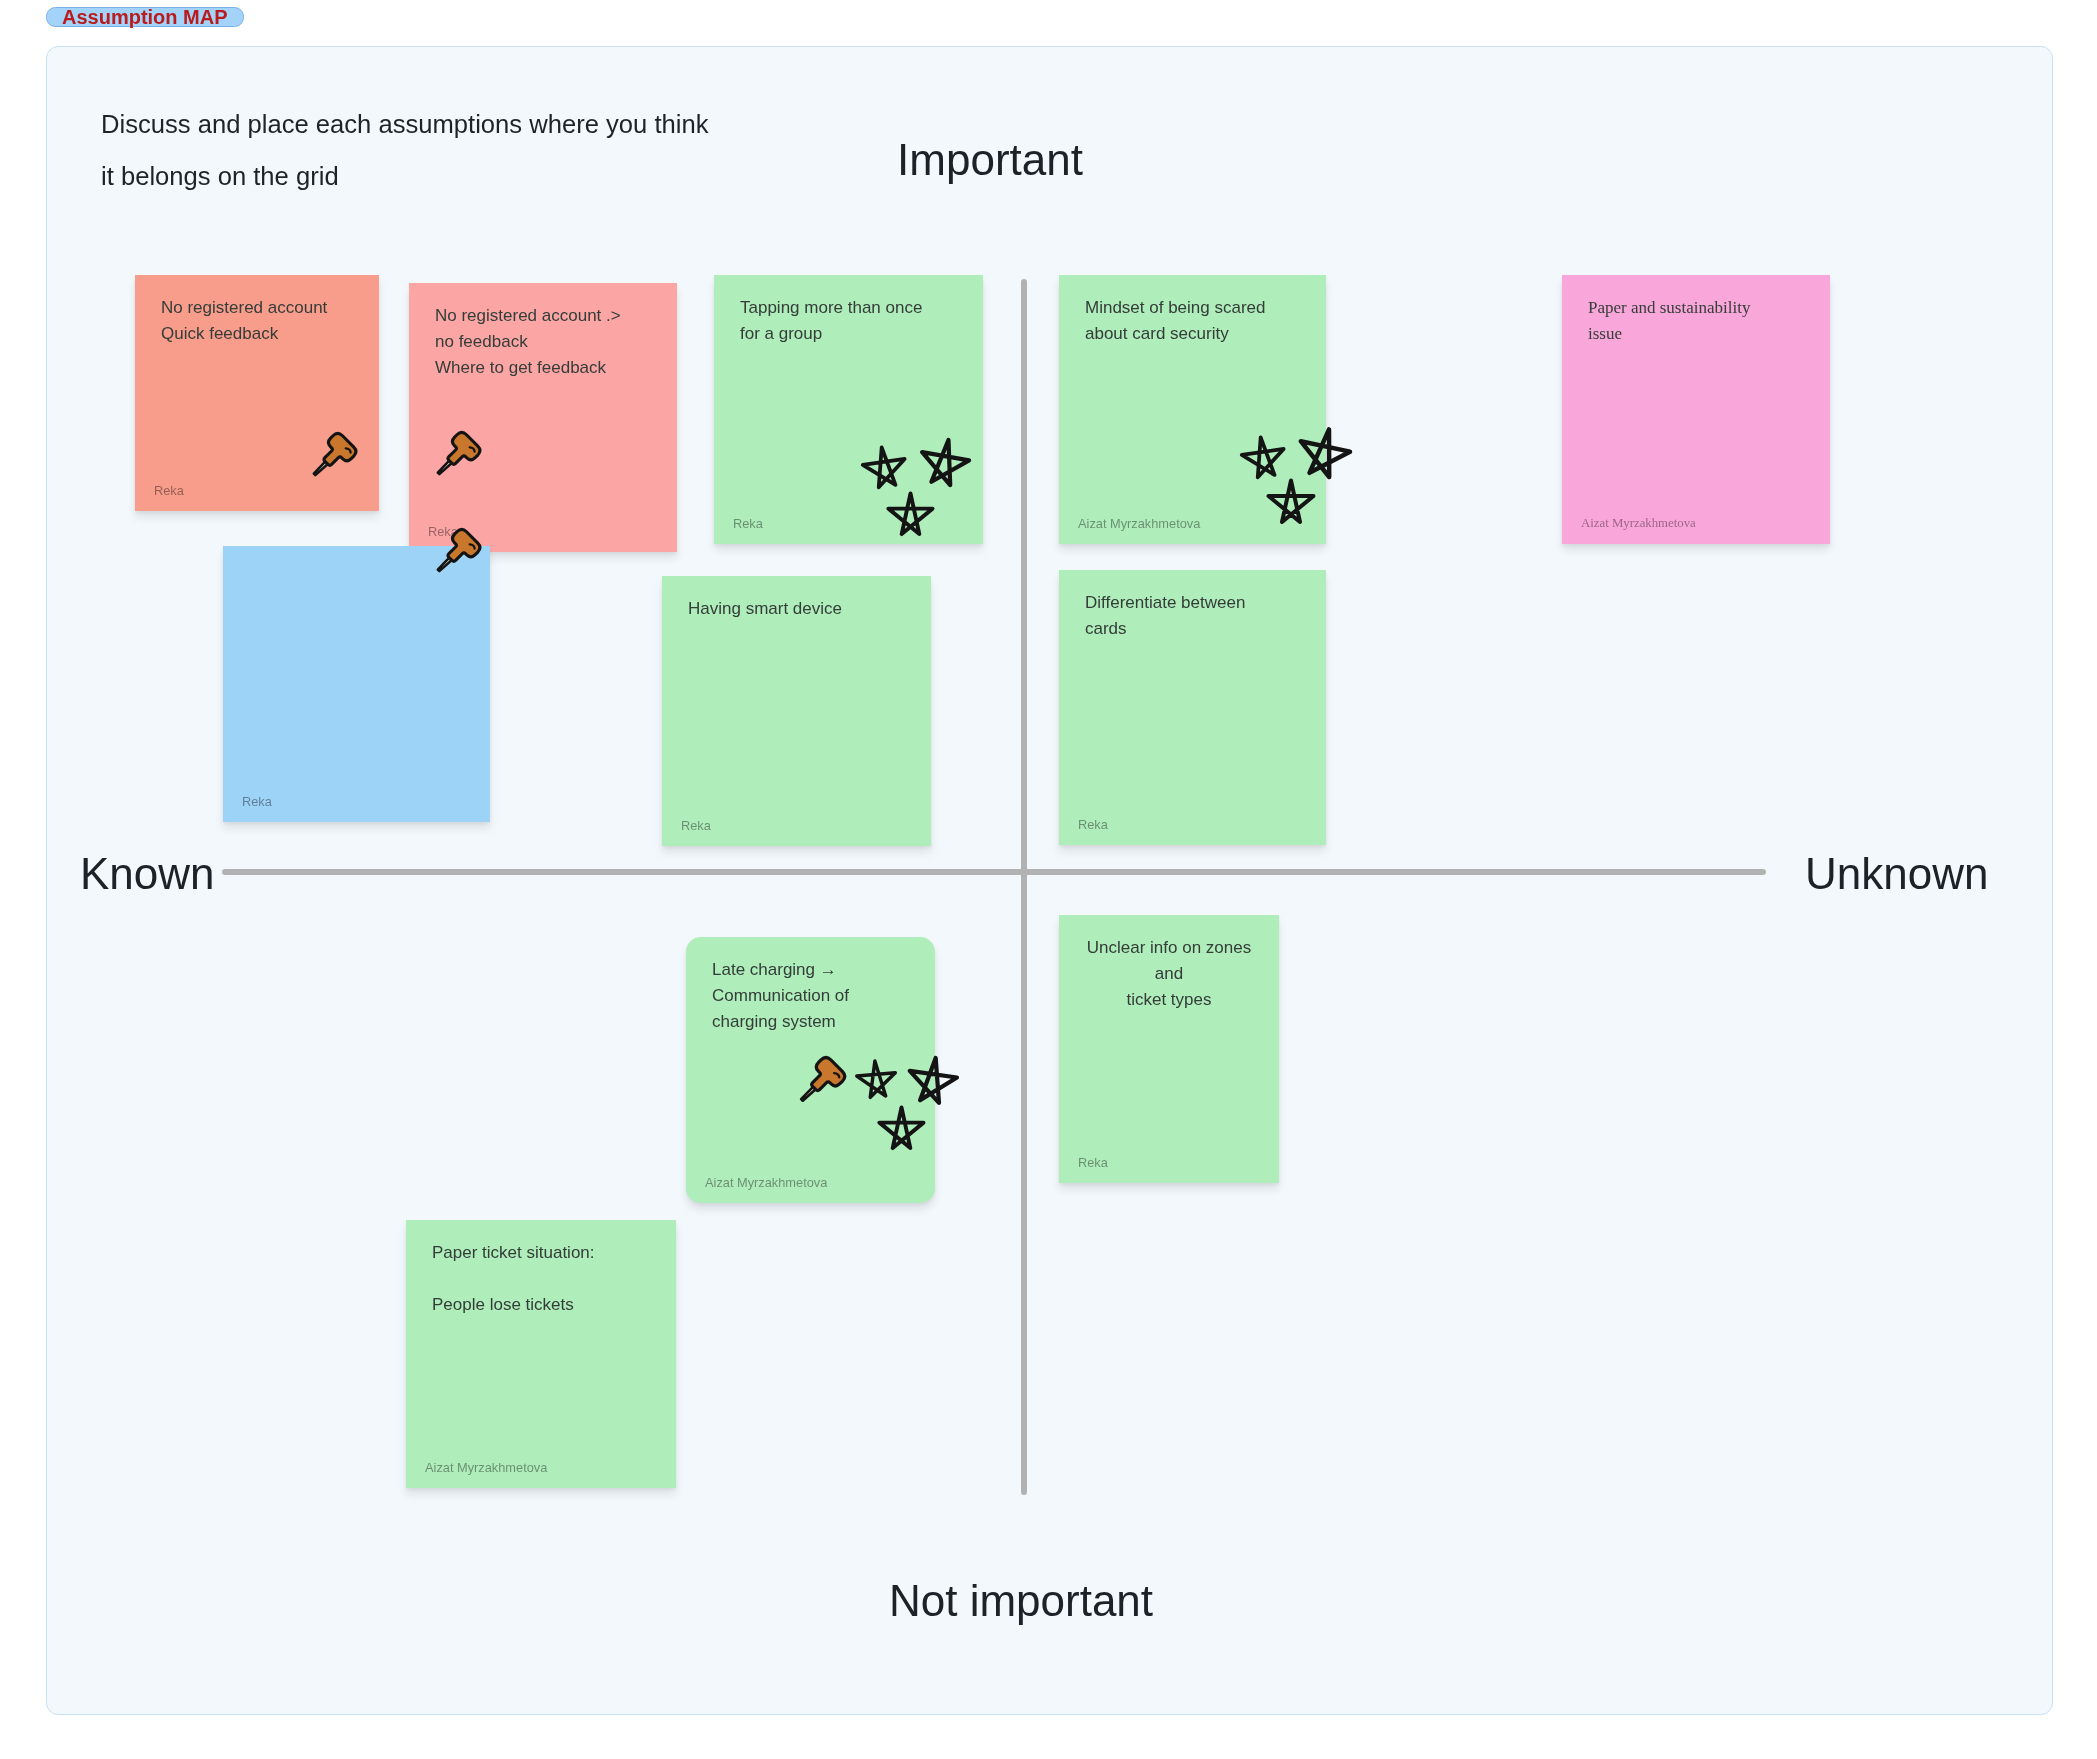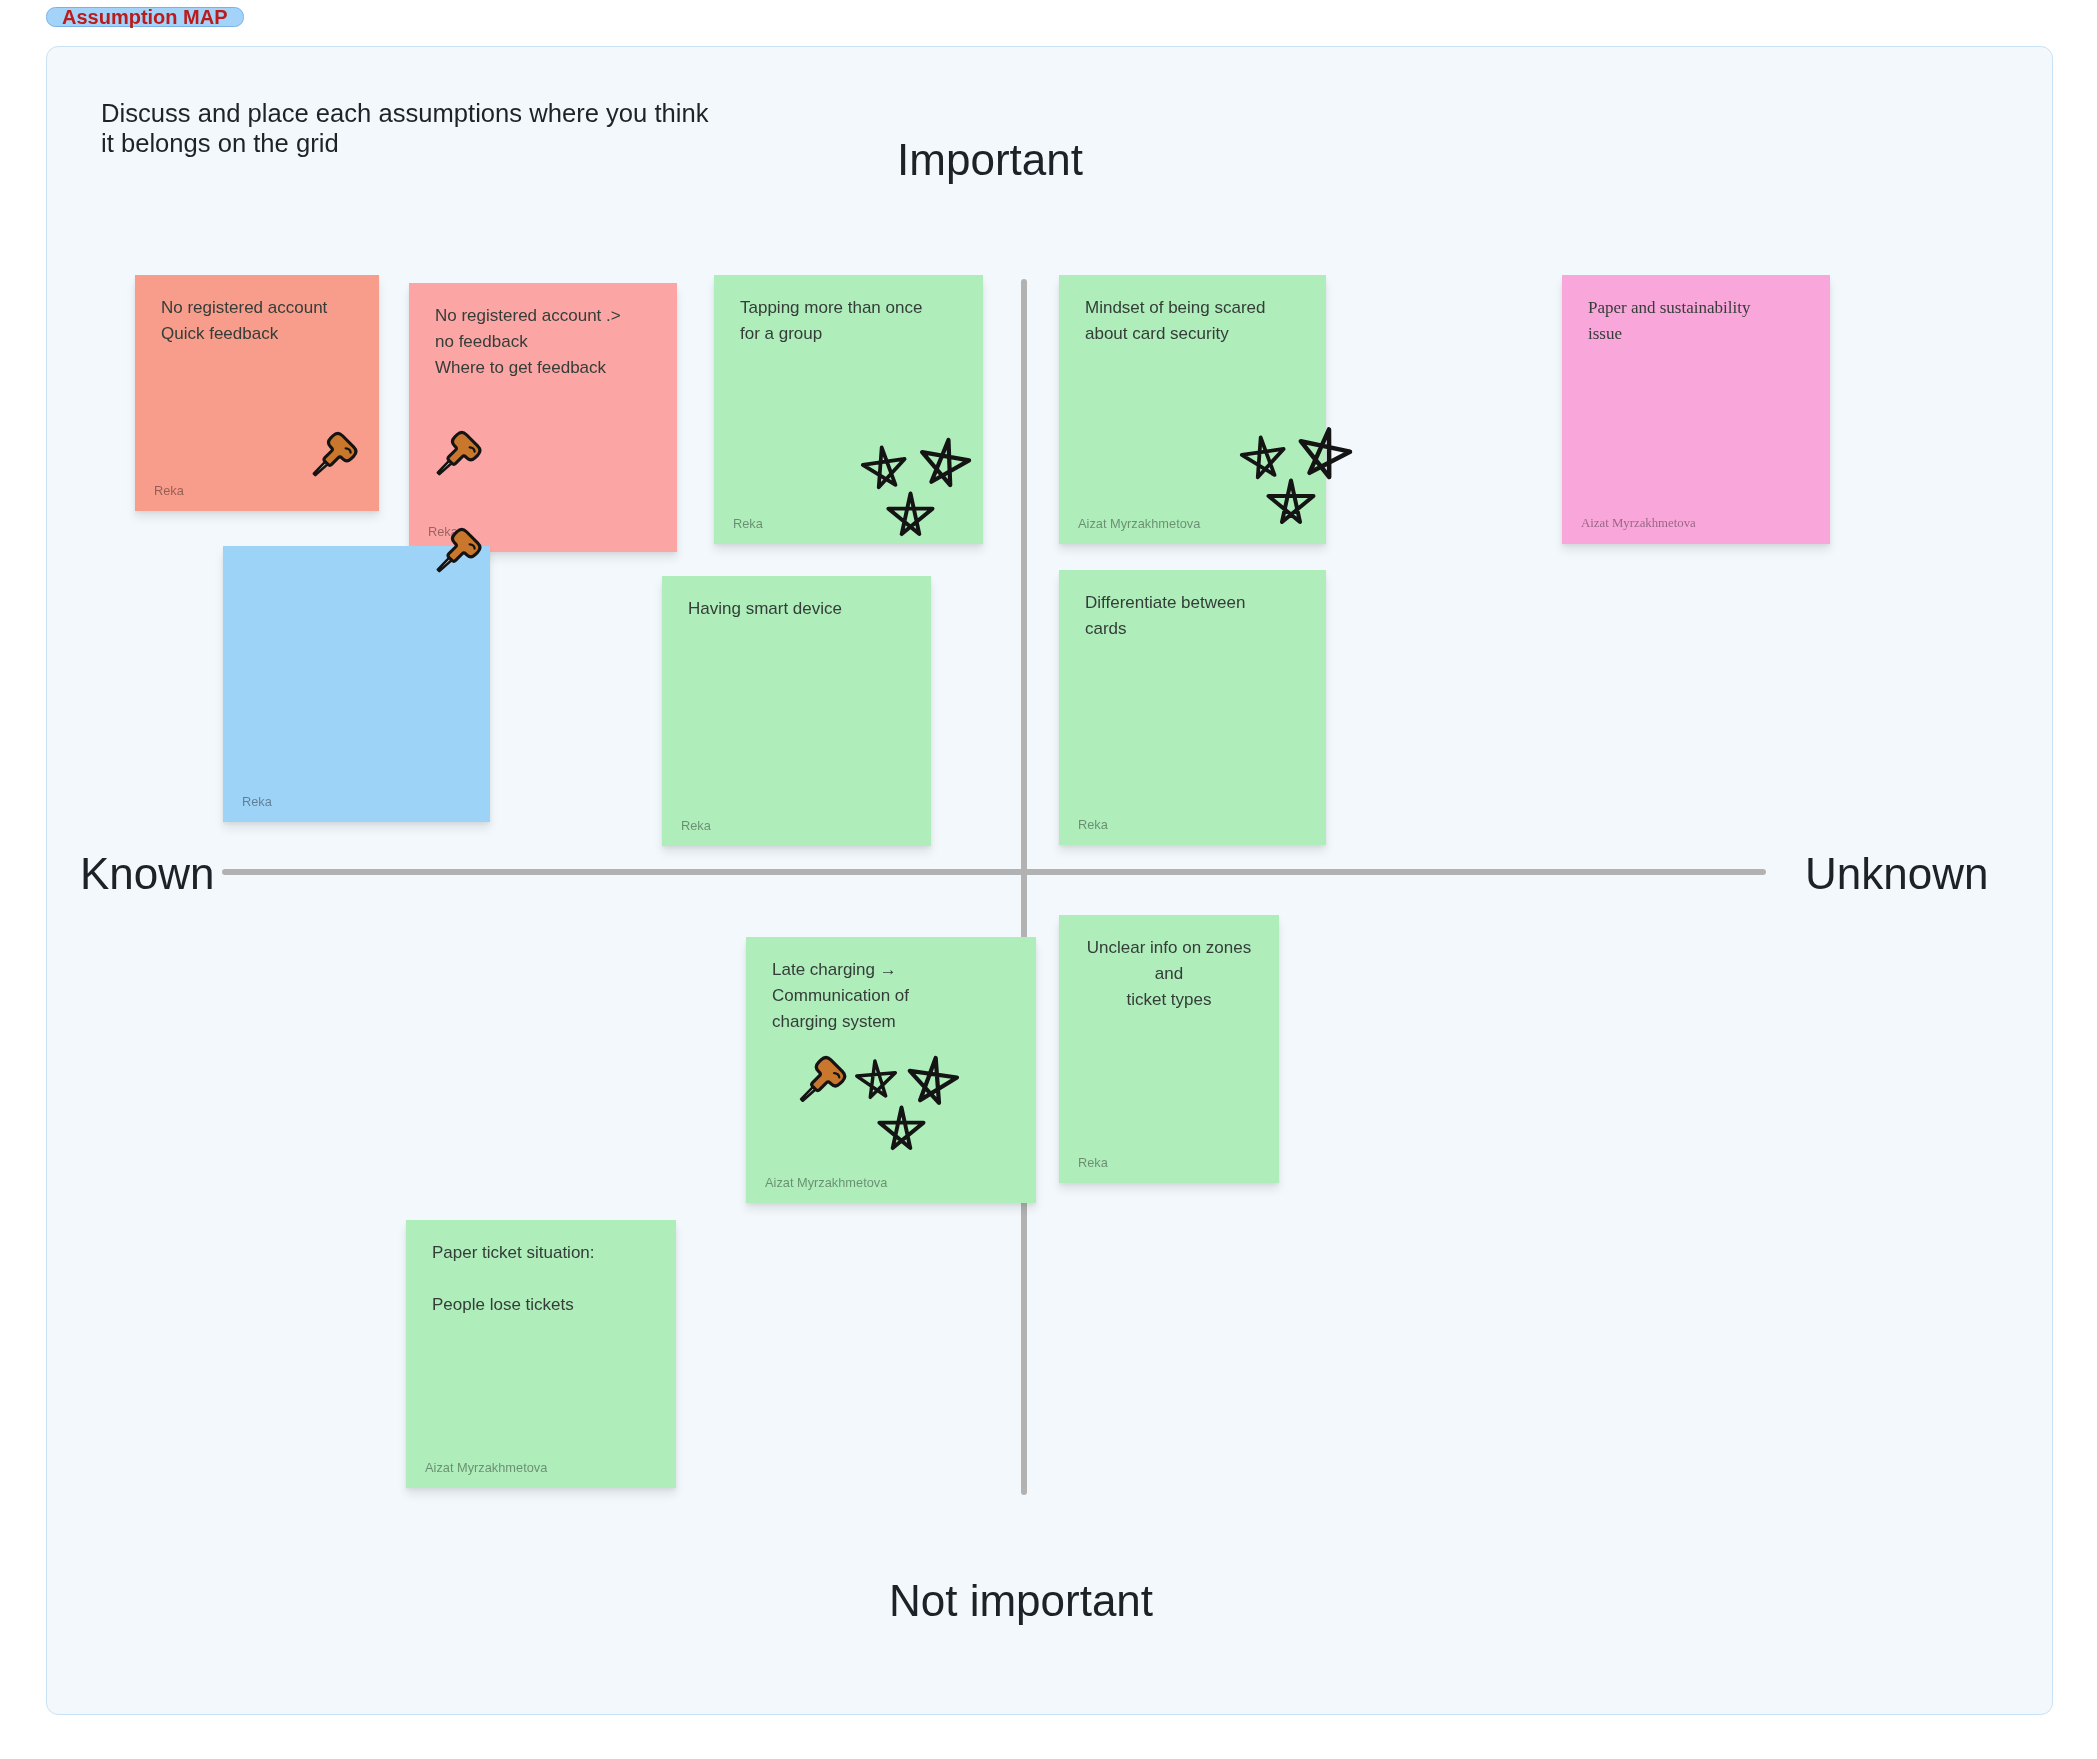--- a/index.html
+++ b/index.html
@@ -23,21 +23,21 @@
     position: absolute; left: 46px; top: 46px;
     width: 2007px; height: 1669px;
     background: var(--board_fill);
     border: 1.7px solid var(--board_border);
     border-radius: 12.2px;
     box-sizing: border-box;
   }
   .instructions {
     position: absolute; left: 54px; top: 51px;
     width: 889px;
-    font-size: 25.6px; line-height: 30px; color: #1d2328;
+    font-size: 25.6px; line-height: 52px; color: #1d2328;
     white-space: pre-line;
   }
   .axis-label {
     position: absolute;
     font-size: 44px; font-weight: 400; color: #1c2228;
     white-space: nowrap;
   }
   .axis-label.top    { left: 943px; top: 88px; transform: translateX(-50%); }
   .axis-label.bottom { left: 974px; top: 1529px; transform: translateX(-50%); }
   .axis-label.left   { left: 33px;  top: 802px; }
@@ -131,21 +131,21 @@
   </div>
         <div class="note" style="left: 615px; top: 529px; width: 269px; height: 270px; background: rgb(175, 237, 187);">
     <div class="note-text">Having smart device</div>
     <div class="note-author">Reka</div>
   </div>
         <div class="note" style="left: 1012px; top: 523px; width: 267px; height: 275px; background: rgb(175, 237, 187);">
     <div class="note-text">Differentiate between
 cards</div>
     <div class="note-author">Reka</div>
   </div>
-        <div class="note" style="left: 699px; top: 890px; width: 290px; height: 266px; background: rgb(175, 237, 187);">
+        <div class="note" style="left: 639px; top: 890px; width: 249px; height: 266px; background: rgb(175, 237, 187); border-radius: 15px;">
     <div class="note-text">Late charging →
 Communication of
 charging system</div>
     <div class="note-author">Aizat Myrzakhmetova</div>
   </div>
         <div class="note" style="left: 1012px; top: 868px; width: 220px; height: 268px; background: rgb(175, 237, 187); text-align: center;">
     <div class="note-text">Unclear info on zones and
 ticket types</div>
     <div class="note-author">Reka</div>
   </div>

